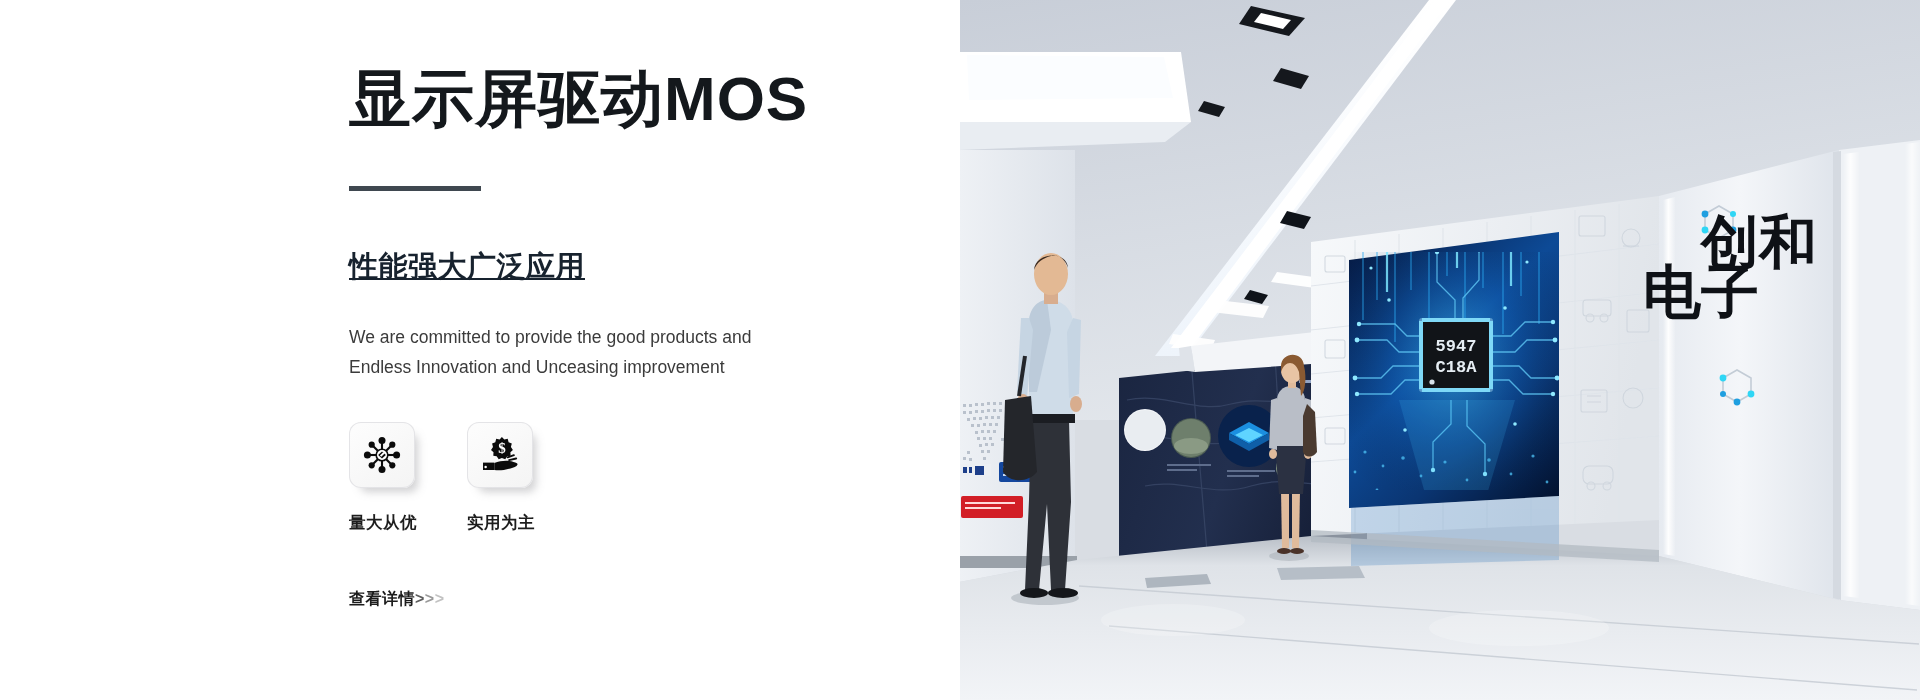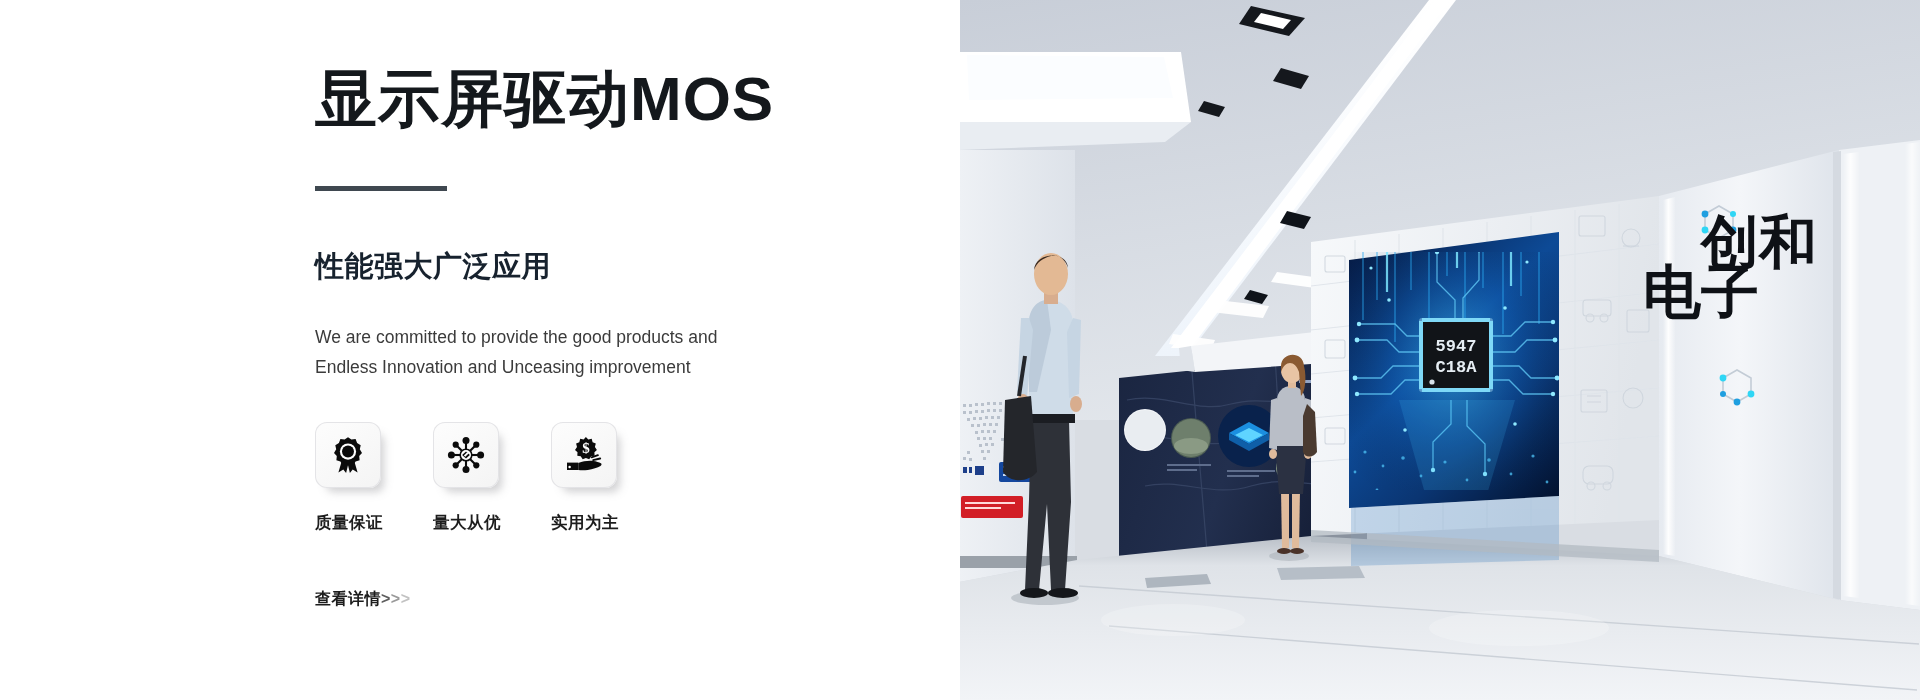--- a/index.html
+++ b/index.html
@@ -7,32 +7,32 @@
   html,body { width:1920px; height:700px; overflow:hidden; background:#ffffff; }
   body { font-family:"Liberation Sans","DejaVu Sans",sans-serif; }
 
   .banner { position:relative; width:1920px; height:700px; background:#ffffff; overflow:hidden; }
 
   
   .left-panel {
     position:absolute; left:0; top:0; width:960px; height:700px;
     background:#ffffff; z-index:5;
   }
-  .content { position:absolute; left:315px; top:62px; width:580px; }
+  .content { position:absolute; left:349px; top:62px; width:580px; }
 
   .title {
     font-size:62px; line-height:1.18; font-weight:700; color:#14181c;
     letter-spacing:1px; white-space:nowrap;
   }
 
   .divider { width:132px; height:5px; background:#3f4850; margin-top:51px; }
 
   .subtitle {
     margin-top:56px; font-size:29px; font-weight:700; color:#17222e;
-    letter-spacing:0.5px; white-space:nowrap;
+    letter-spacing:0.5px; white-space:nowrap;text-decoration:underline;
   }
 
   .paragraph { margin-top:35px; font-size:17.5px; line-height:1.72; color:#3b3b3b; }
   .paragraph span { display:block; white-space:nowrap; }
 
   
   .features { margin-top:40px; display:flex; }
   .feature { width:118px; }
   .feat-tile {
     position:relative; width:66px; height:66px; border-radius:12px;
@@ -80,32 +80,20 @@
       <h2 class="subtitle">性能强大广泛应用</h2>
 
       <div class="paragraph">
         <span>We are committed to provide the good products and</span>
         <span>Endless Innovation and Unceasing improvement</span>
       </div>
 
       
       <div class="features">
 
-        <div class="feature">
-          <div class="feat-tile">
-            <svg width="40" height="40" viewBox="0 0 40 40">
-              <path fill="#0b0b0b" d="M20 2.2 L23.4 4.6 L27.6 4.1 L29.1 8.0 L32.7 10.2 L31.8 14.3 L34.0 17.9 L31.2 21.0 L31.6 25.2 L27.6 26.6 L25.3 30.1 L21.3 29.1 L20 29.1 L18.7 29.1 L14.7 30.1 L12.4 26.6 L8.4 25.2 L8.8 21.0 L6.0 17.9 L8.2 14.3 L7.3 10.2 L10.9 8.0 L12.4 4.1 L16.6 4.6 Z"></path>
-              <circle cx="20" cy="16.6" r="8.1" fill="#ffffff"></circle>
-              <circle cx="20" cy="16.6" r="6.0" fill="#0b0b0b"></circle>
-              <path fill="#0b0b0b" d="M13.6 26.4 L10.4 37.6 L15.3 34.6 L18.1 37.9 L20.4 28.6 Z"></path>
-              <path fill="#0b0b0b" d="M26.4 26.4 L29.6 37.6 L24.7 34.6 L21.9 37.9 L19.6 28.6 Z"></path>
-            </svg>
-          </div>
-          <div class="feat-label">质量保证</div>
-        </div>
 
         <div class="feature">
           <div class="feat-tile">
             <svg width="40" height="40" viewBox="0 0 40 40">
               <g stroke="#0b0b0b" stroke-width="2.1">
                 <line x1="20" y1="20" x2="20" y2="6"></line>
                 <line x1="20" y1="20" x2="20" y2="34"></line>
                 <line x1="20" y1="20" x2="6" y2="20"></line>
                 <line x1="20" y1="20" x2="34" y2="20"></line>
                 <line x1="20" y1="20" x2="10.1" y2="10.1"></line>

